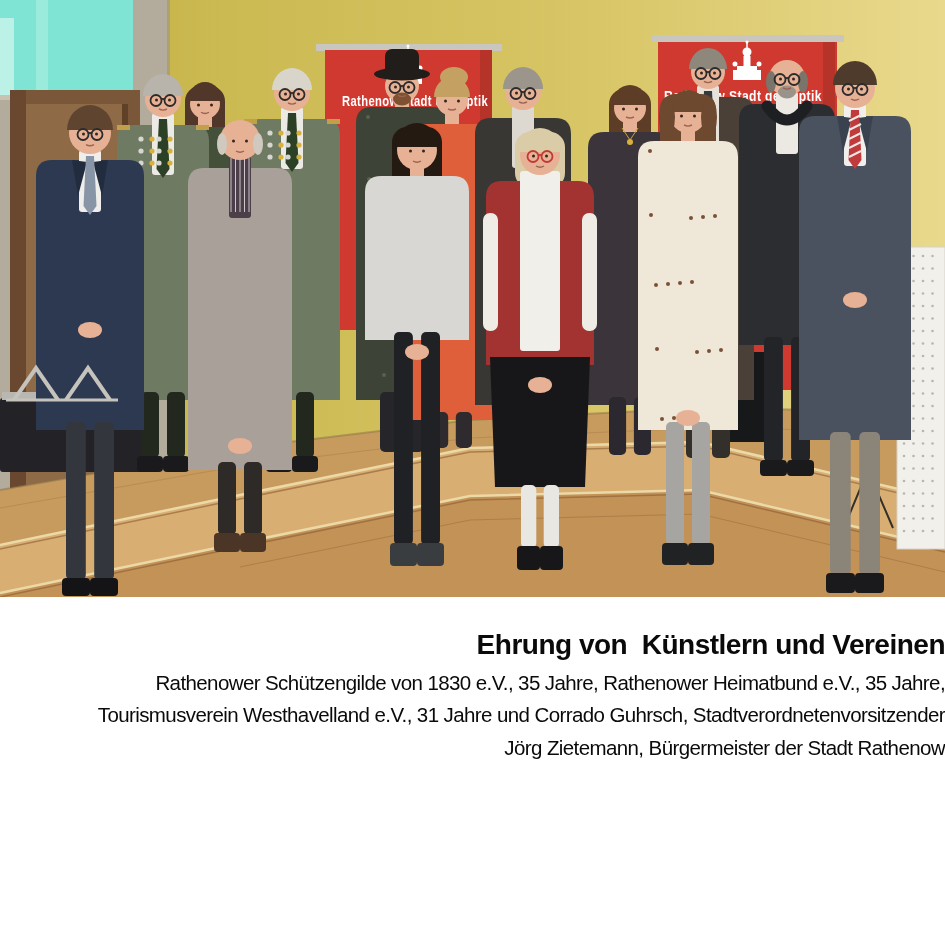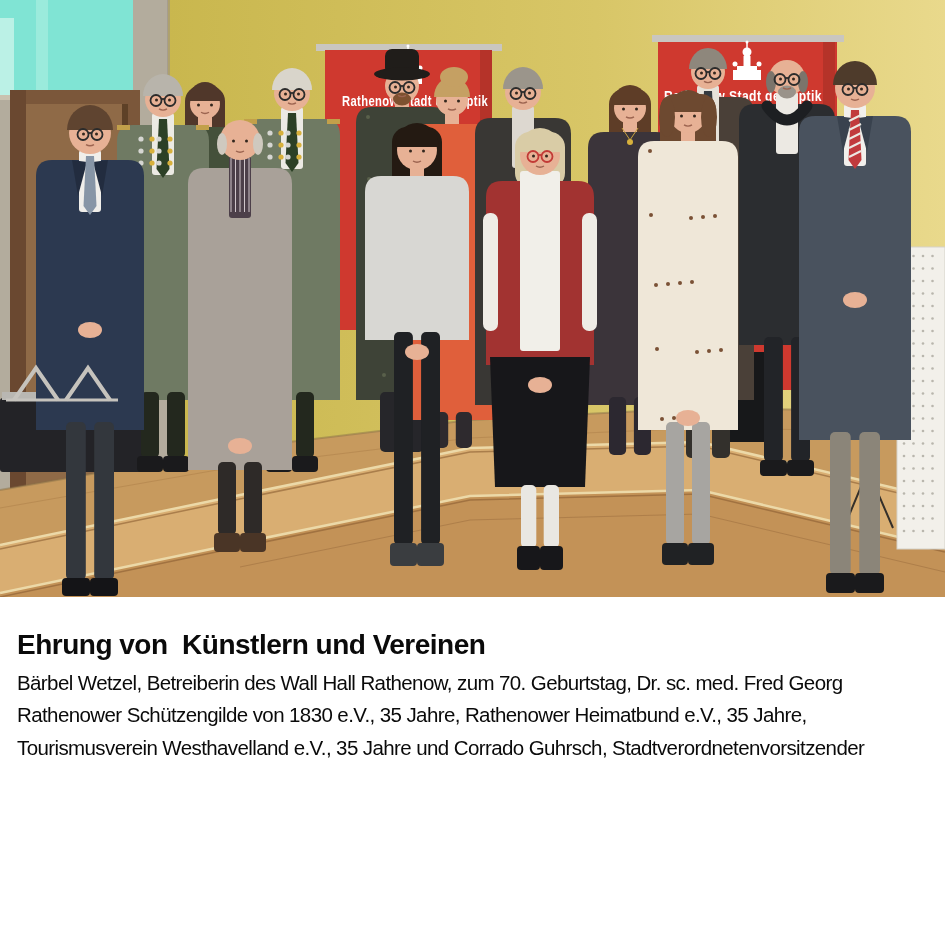--- a/index.html
+++ b/index.html
@@ -4,21 +4,21 @@
 <style>
   html,body{margin:0;padding:0;}
   body{
     width:945px;height:945px;background:#ffffff;overflow:hidden;
     font-family:"Liberation Sans",sans-serif;
   }
   .page{width:945px;height:945px;background:#fff;}
   .photo-wrap{width:945px;height:597px;overflow:hidden;background:#d6c45f;}
   svg text{font-family:"Liberation Sans",sans-serif;}
   .banner-label{font-weight:bold;fill:#ffffff;letter-spacing:.5px;}
-  .caption{padding-left:17px;}
+  .caption{padding-left:6px;text-align:right;}
   .caption h1{
     margin:31px 0 0 0;
     font-size:28px;line-height:34px;font-weight:bold;color:#0a0a0a;
     letter-spacing:-0.5px;white-space:pre;
   }
   .cap-body{margin-top:5px;}
   .cap-line{
     font-size:20.5px;line-height:32.4px;color:#0a0a0a;
     letter-spacing:-0.6px;white-space:nowrap;
   }
@@ -562,18 +562,18 @@
         <polyline points="14,400 36,368 58,400" stroke-width="4"></polyline>
         <polyline points="66,400 88,368 110,400" stroke-width="4"></polyline>
         <line x1="6" y1="400" x2="118" y2="400" stroke-width="3"></line>
       </g>
     </svg>
   </div>
 
   <div class="caption">
     <h1>Ehrung von  Künstlern und Vereinen</h1>
     <div class="cap-body">
-      <div class="cap-line">Bärbel Wetzel, Betreiberin des Wall Hall Rathenow, zum 70. Geburtstag, Dr. sc. med. Fred Georg</div>
       <div class="cap-line">Rathenower Schützengilde von 1830 e.V., 35 Jahre, Rathenower Heimatbund e.V., 35 Jahre,</div>
-      <div class="cap-line">Tourismusverein Westhavelland e.V., 35 Jahre und Corrado Guhrsch, Stadtverordnetenvorsitzender</div>
+      <div class="cap-line">Tourismusverein Westhavelland e.V., 31 Jahre und Corrado Guhrsch, Stadtverordnetenvorsitzender</div>
+      <div class="cap-line">Jörg Zietemann, Bürgermeister der Stadt Rathenow</div>
     </div>
   </div>
 </div>
 
 </body></html>

